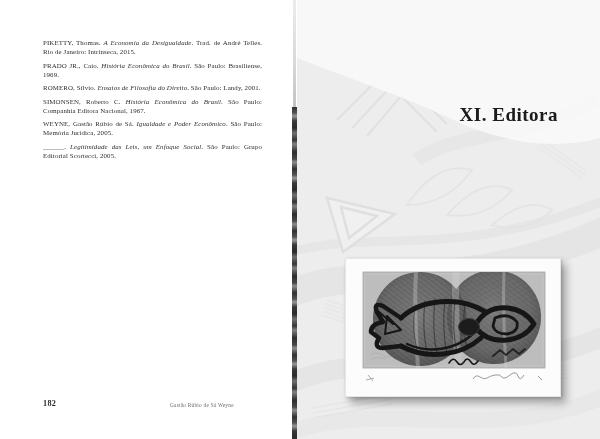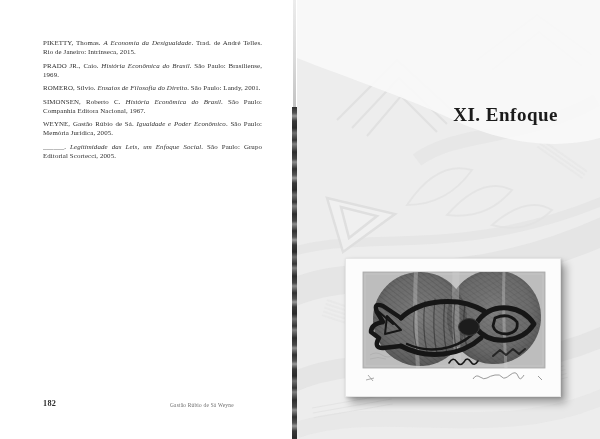--- a/index.html
+++ b/index.html
@@ -147,21 +147,21 @@
         <g transform="translate(15,408) rotate(-10)">
           <line x1="0" y1="0" x2="80" y2="0"></line>
             <line x1="0" y1="5" x2="80" y2="5"></line>
           <line x1="0" y1="10" x2="80" y2="10"></line>
         </g>
       </g>
 
       <path d="M 0 0 H 303 V 138 C 252 152, 196 140, 148 116 C 100 94, 40 74, 0 58 Z" fill="#f8f8f8" opacity="0.92"></path>
     </svg>
 
-    <h1 class="chapter-title">XI. Enfoque</h1>
+    <h1 class="chapter-title">XI. Editora</h1>
 
     <div class="art-frame">
       <svg width="216" height="139" viewBox="0 0 216 139" xmlns="http://www.w3.org/2000/svg">
         <defs>
           <pattern id="hatchA" width="4" height="4" patternUnits="userSpaceOnUse" patternTransform="rotate(38)">
             <path d="M0 0 H4" stroke="#474747" stroke-width="1.1"></path>
           </pattern>
           <pattern id="hatchB" width="5" height="5" patternUnits="userSpaceOnUse" patternTransform="rotate(-28)">
             <path d="M0 0 H5" stroke="#555555" stroke-width="0.8"></path>
           </pattern>

